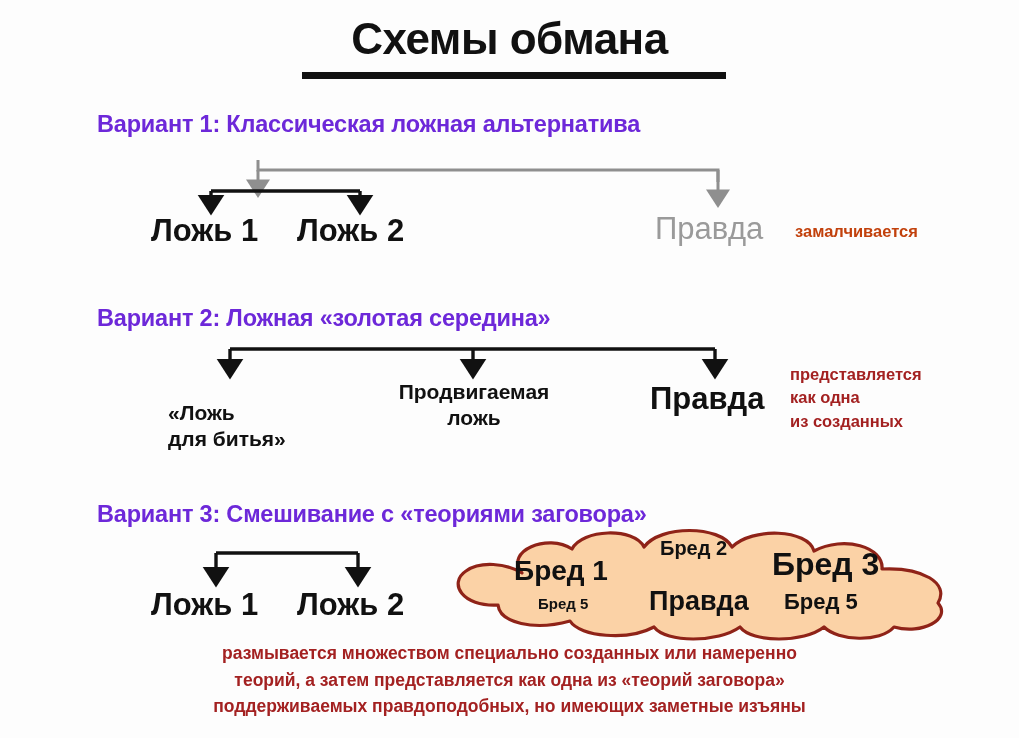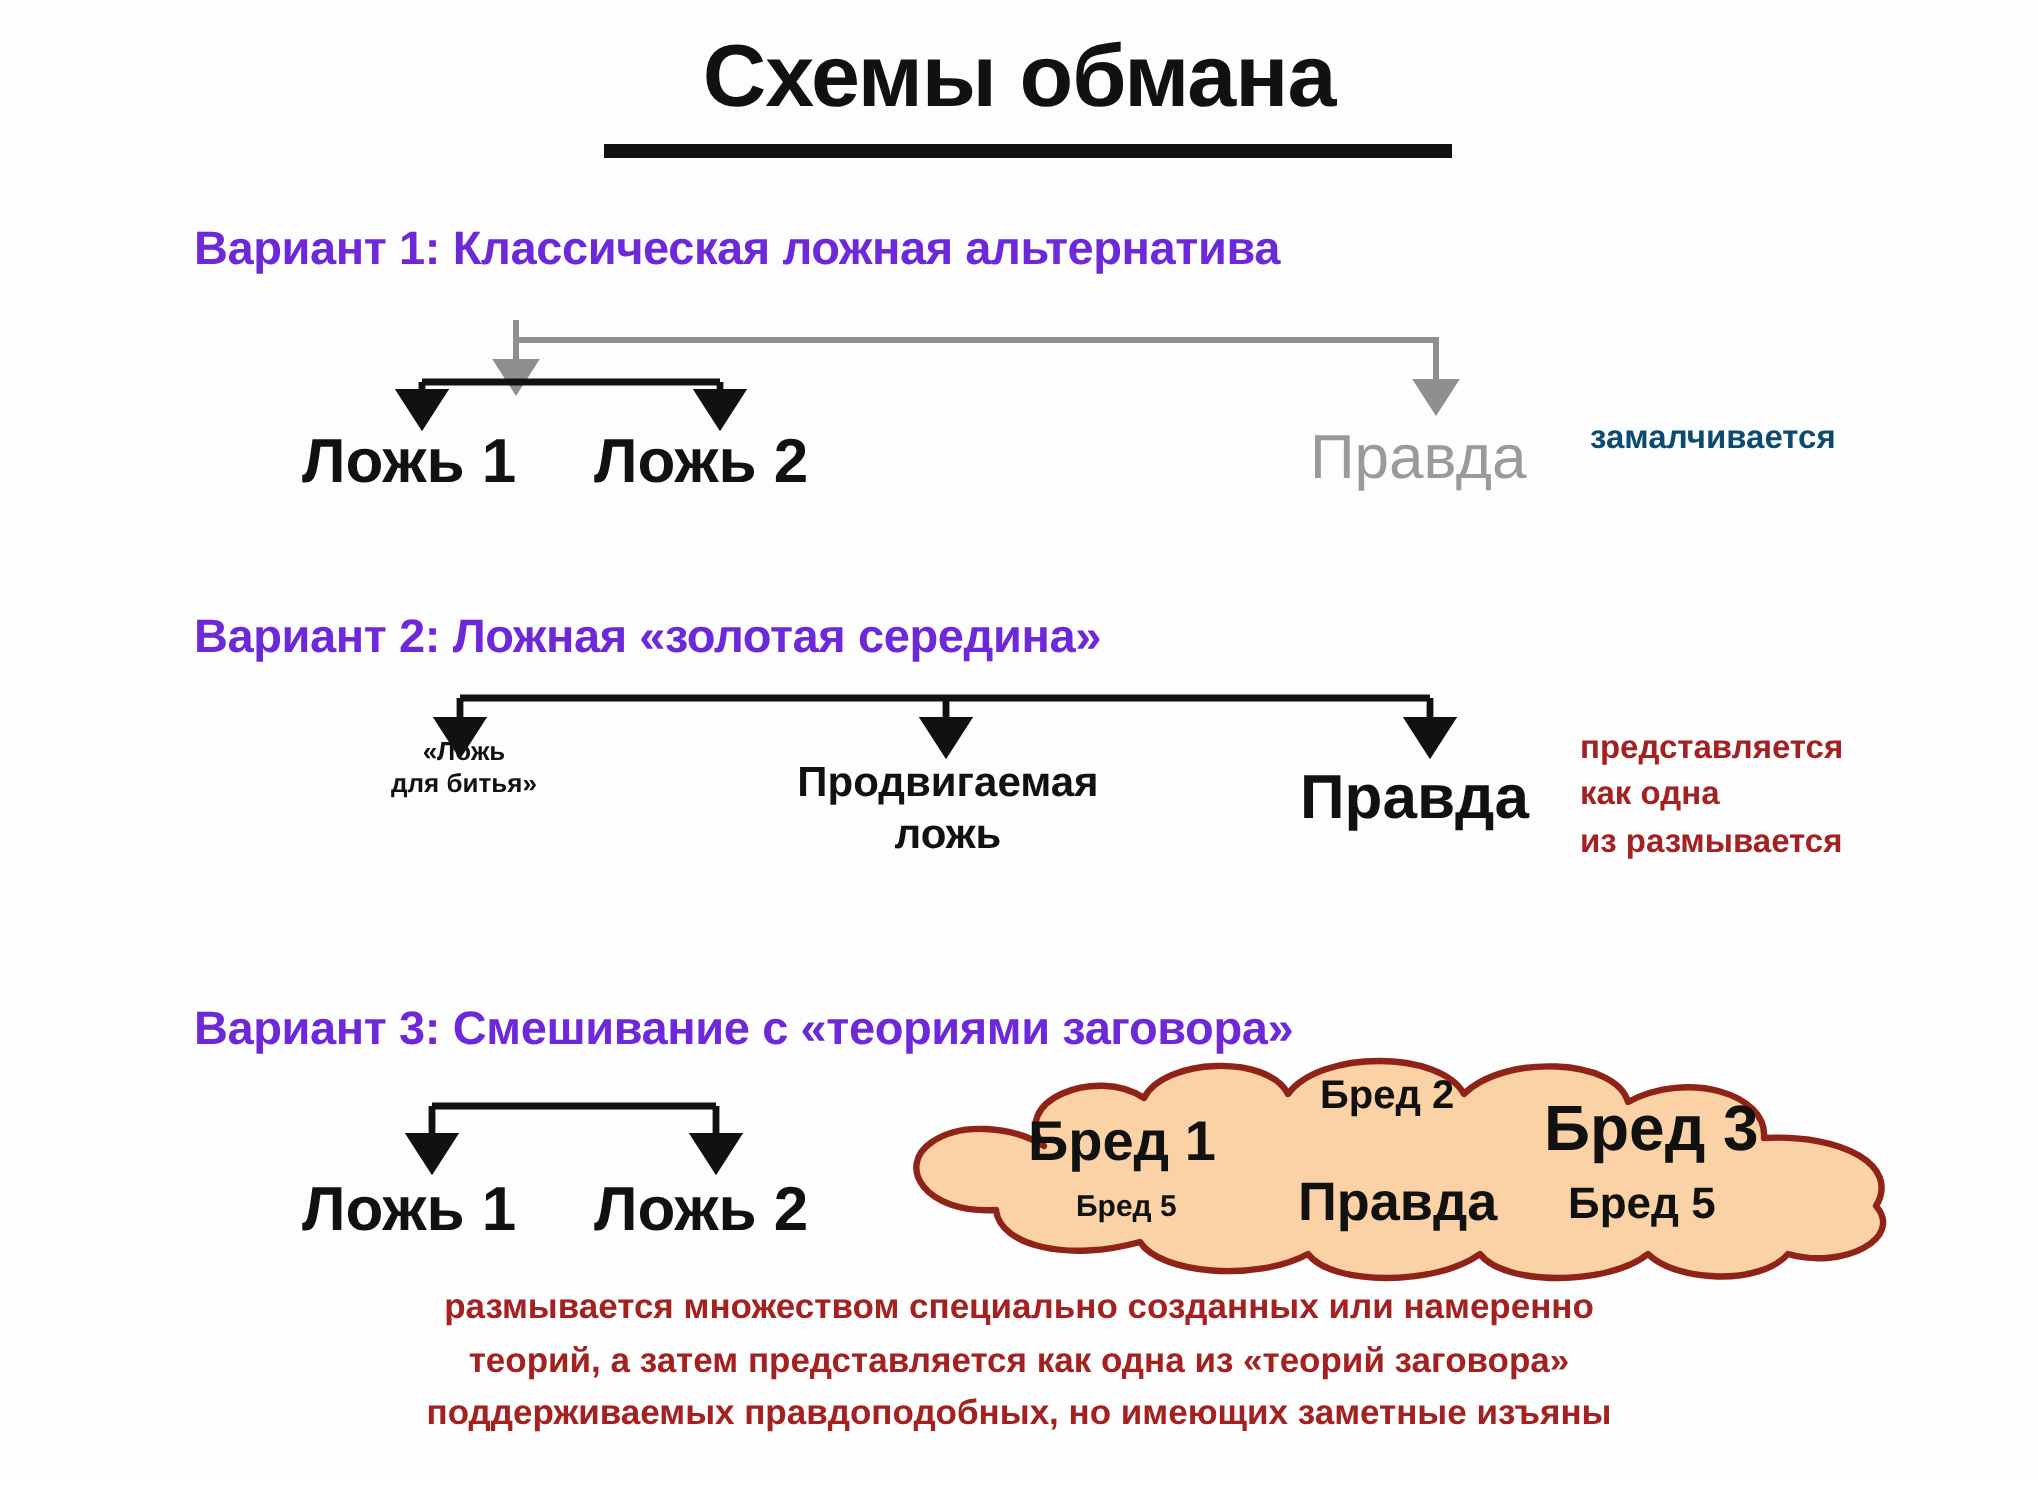--- a/index.html
+++ b/index.html
@@ -70,30 +70,30 @@
   }
   .node.gray { color: #9a9a9a; font-weight: normal; }
 
   
   #v1-lie1 { left: 151px; top: 212px; font-size: 31px; }
   #v1-lie2 { left: 297px; top: 212px; font-size: 31px; }
   #v1-truth { left: 655px; top: 210px; font-size: 31px; }
   #v1-note {
     position: absolute;
     left: 795px;
-    top: 210px;
+    top: 222px;
     font-size: 16.5px;
     font-weight: bold;
-    color: #0c4a6e;
+    color: #c2410c;
     white-space: nowrap;
   }
 
   
   .node.two-line { text-align: center; }
-  #v2-lie-beat { left: 168px; top: 368px; font-size: 13px; width: 128px; text-align: center; }
+  #v2-lie-beat { left: 168px; top: 400px; font-size: 21px; width: 128px; text-align: left; }
   #v2-promoted { left: 378px; top: 379px; font-size: 21px; width: 192px; text-align: center; }
   #v2-truth { left: 650px; top: 380px; font-size: 31px; }
   #v2-note {
     position: absolute;
     left: 790px;
     top: 363px;
     width: 165px;
     text-align: left;
     font-size: 16.5px;
     font-weight: bold;
@@ -197,21 +197,21 @@
     <span>для битья»</span>
   </div>
   <div class="node two-line" id="v2-promoted">
     <span>Продвигаемая</span><br>
     <span>ложь</span>
   </div>
   <div class="node" id="v2-truth">Правда</div>
   <div id="v2-note">
     <div>представляется</div>
     <div>как одна</div>
-    <div>из размывается</div>
+    <div>из созданных</div>
   </div>
 
   <div class="variant-heading" id="heading-3">Вариант 3: Смешивание с «теориями заговора»</div>
   <div class="node" id="v3-lie1">Ложь 1</div>
   <div class="node" id="v3-lie2">Ложь 2</div>
 
   <div id="cloud-wrap">
     <svg width="505" height="115" viewBox="0 0 505 115" xmlns="http://www.w3.org/2000/svg">
       <path d="M 70,46
                C 52,24 96,6 120,22

